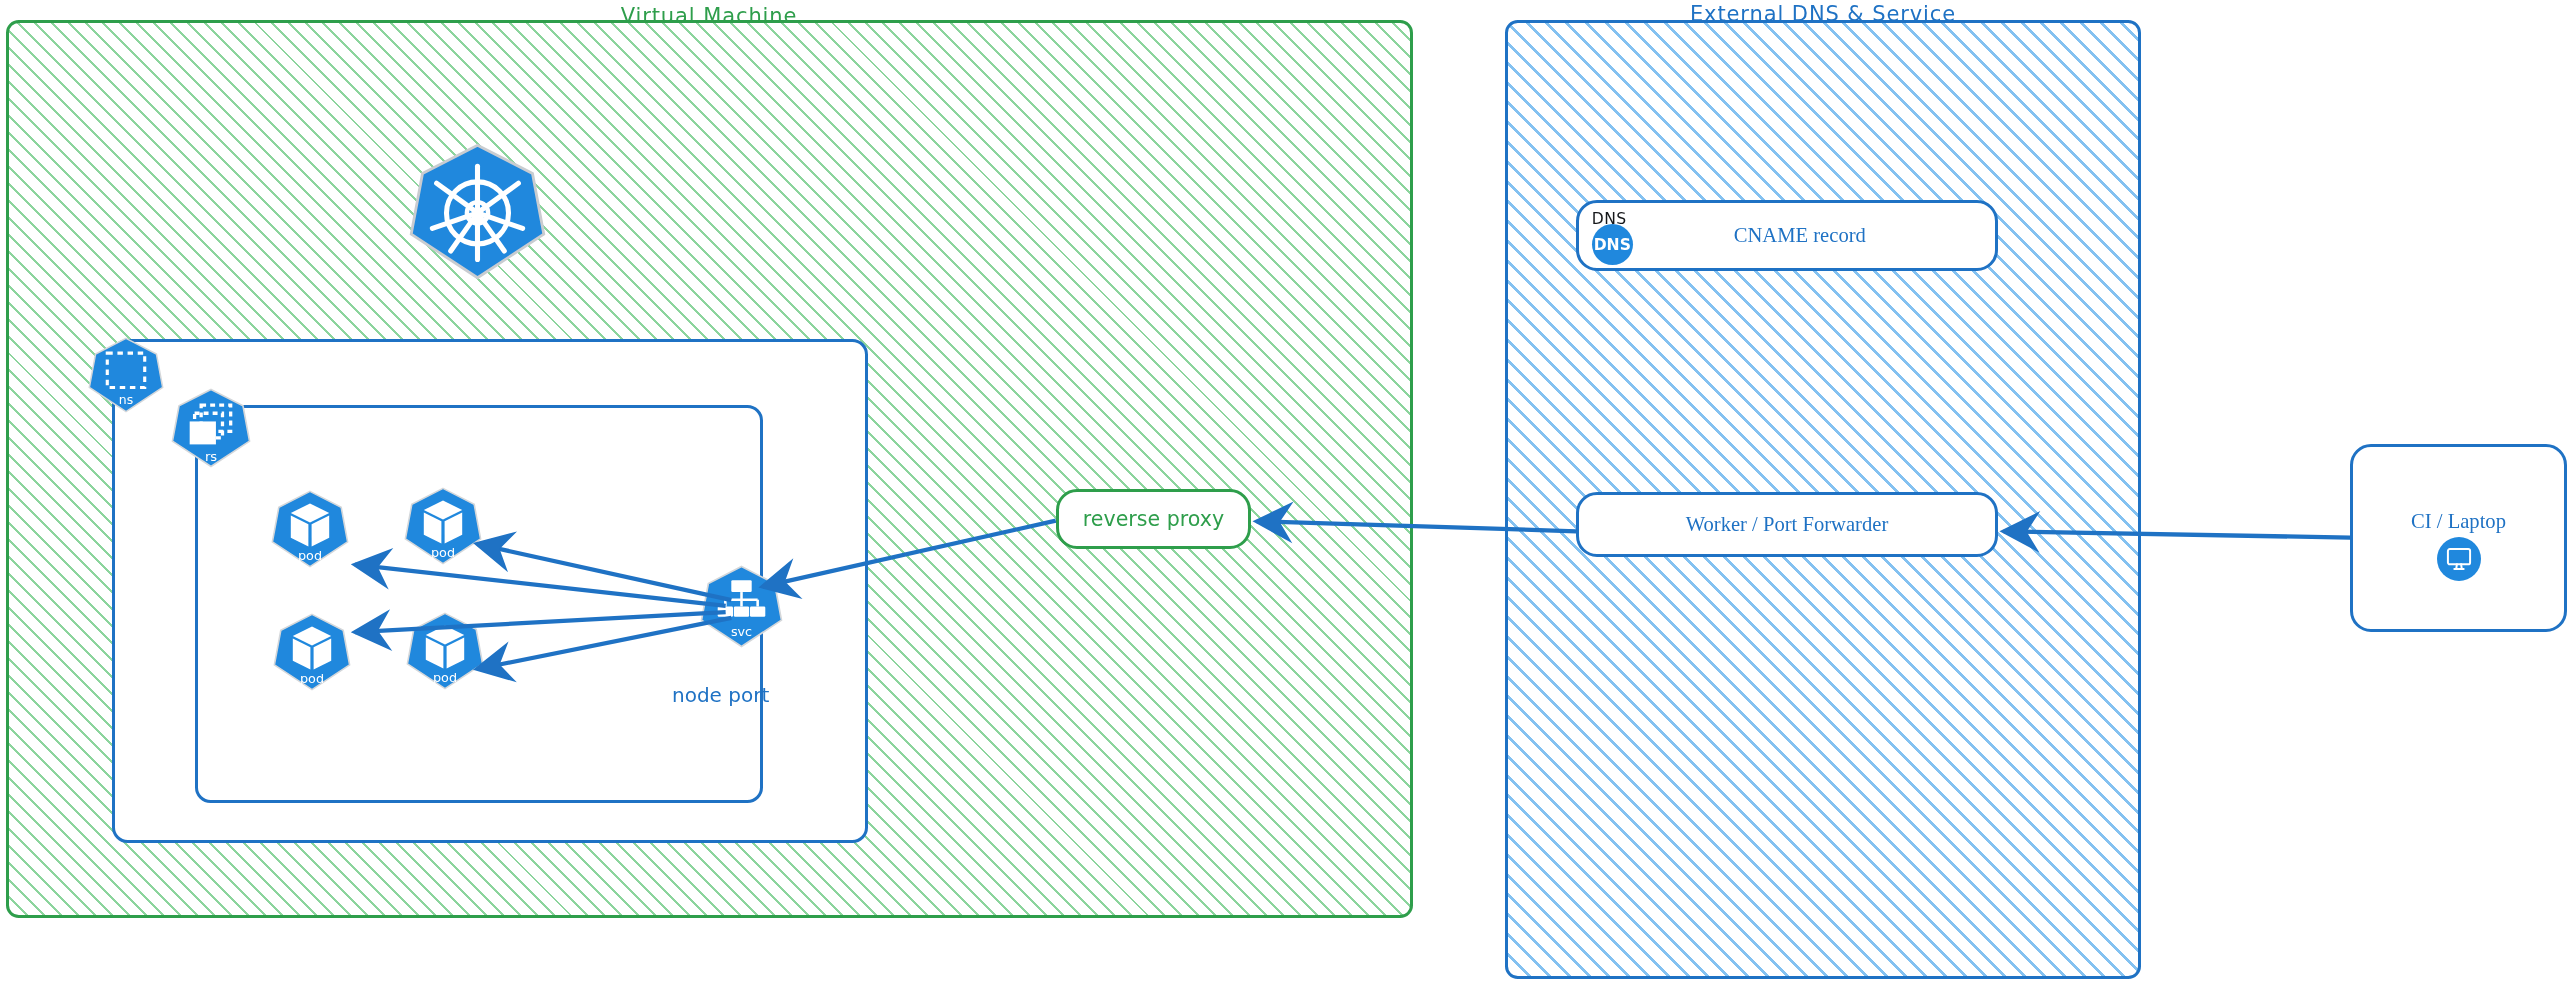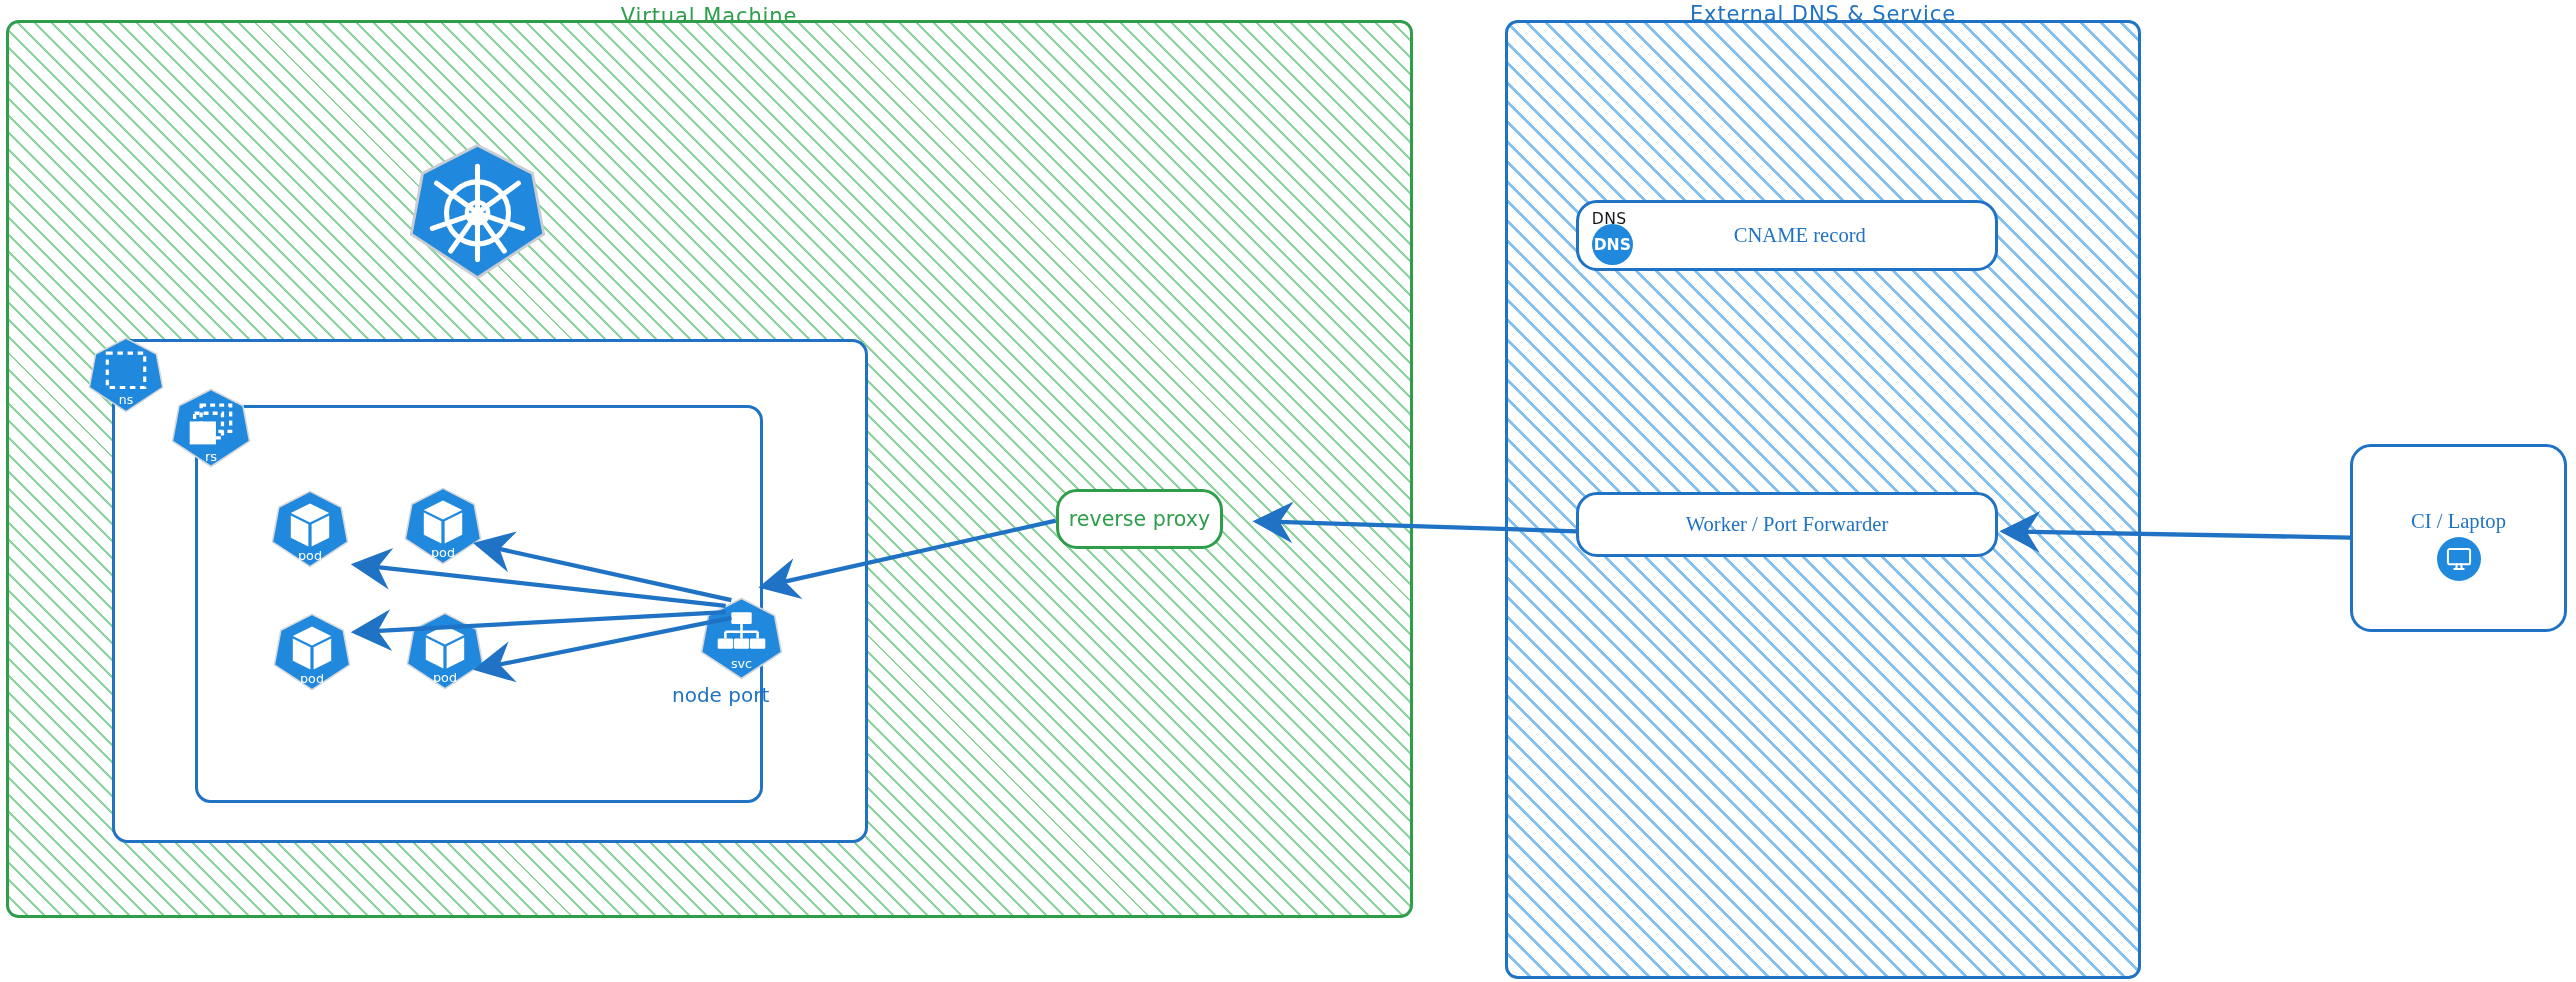--- a/index.html
+++ b/index.html
@@ -221,21 +221,21 @@
       <polygon points="50,3 89,23 97,66 50,97 3,66 11,23" fill="#2088dd" stroke="#d4d7da" stroke-width="2"></polygon>
       <g fill="#ffffff">
         <polygon points="50,18 74,30 50,42 26,30"></polygon>
         <polygon points="26,33 48,44 48,72 26,61"></polygon>
         <polygon points="52,44 74,33 74,61 52,72"></polygon>
       </g>
       <text x="50" y="89" font-family="DejaVu Sans, sans-serif" font-size="16" fill="#ffffff" text-anchor="middle">pod</text>
     </svg>
   </div>
 
-  <div class="k8s-icon" style="left:699px; top:596px; width:85px; height:85px;">
+  <div class="k8s-icon" style="left:699px; top:564px; width:85px; height:85px;">
     <svg width="85" height="85" viewBox="0 0 100 100">
       <polygon points="50,3 89,23 97,66 50,97 3,66 11,23" fill="#2088dd" stroke="#d4d7da" stroke-width="2"></polygon>
       <g fill="#ffffff">
         <rect x="38" y="19" width="24" height="14" rx="1.5"></rect>
         <rect x="22" y="50" width="18" height="12" rx="1.5"></rect>
         <rect x="41" y="50" width="18" height="12" rx="1.5"></rect>
         <rect x="60" y="50" width="18" height="12" rx="1.5"></rect>
       </g>
       <g stroke="#ffffff" stroke-width="3" fill="none">
         <line x1="50" y1="33" x2="50" y2="42"></line>
@@ -253,21 +253,21 @@
   <div class="card blue" style="left:1576px; top:200px; width:422px; height:71px;">
     <span class="corner-tag">DNS</span>
     <span class="circle-badge" style="left:12.8px; top:21px; width:41px; height:41px; font-size:15.6px;">DNS</span>
     <span class="card-label blue" style="margin-left:25.6px;">CNAME record</span>
   </div>
 
   <div class="card blue" style="left:1576px; top:492px; width:422px; height:65px;">
     <span class="card-label blue">Worker / Port Forwarder</span>
   </div>
 
-  <div class="card green" style="left:1056px; top:489px; width:167px; height:60px;">
+  <div class="card green" style="left:1056px; top:489px; width:195px; height:60px;">
     <span class="card-label green">reverse proxy</span>
   </div>
 
   <div class="card blue" style="left:2350px; top:444px; width:217px; height:188px; flex-direction:column;">
     <span class="card-label blue" style="margin-bottom:4.3px;margin-top:15px;">CI / Laptop</span>
     <span class="circle-badge" style="position:relative; left:0; top:0; width:44px; height:44px;">
       <svg width="28" height="28" viewBox="0 0 24 24" fill="none" stroke="#ffffff" stroke-width="1.7" stroke-linecap="round" stroke-linejoin="round">
         <rect x="2.5" y="3.5" width="19" height="13" rx="1.6"></rect>
         <line x1="8" y1="20.5" x2="16" y2="20.5"></line>
         <path d="M10.2 16.5 L9.6 20.5 M13.8 16.5 L14.4 20.5"></path>

